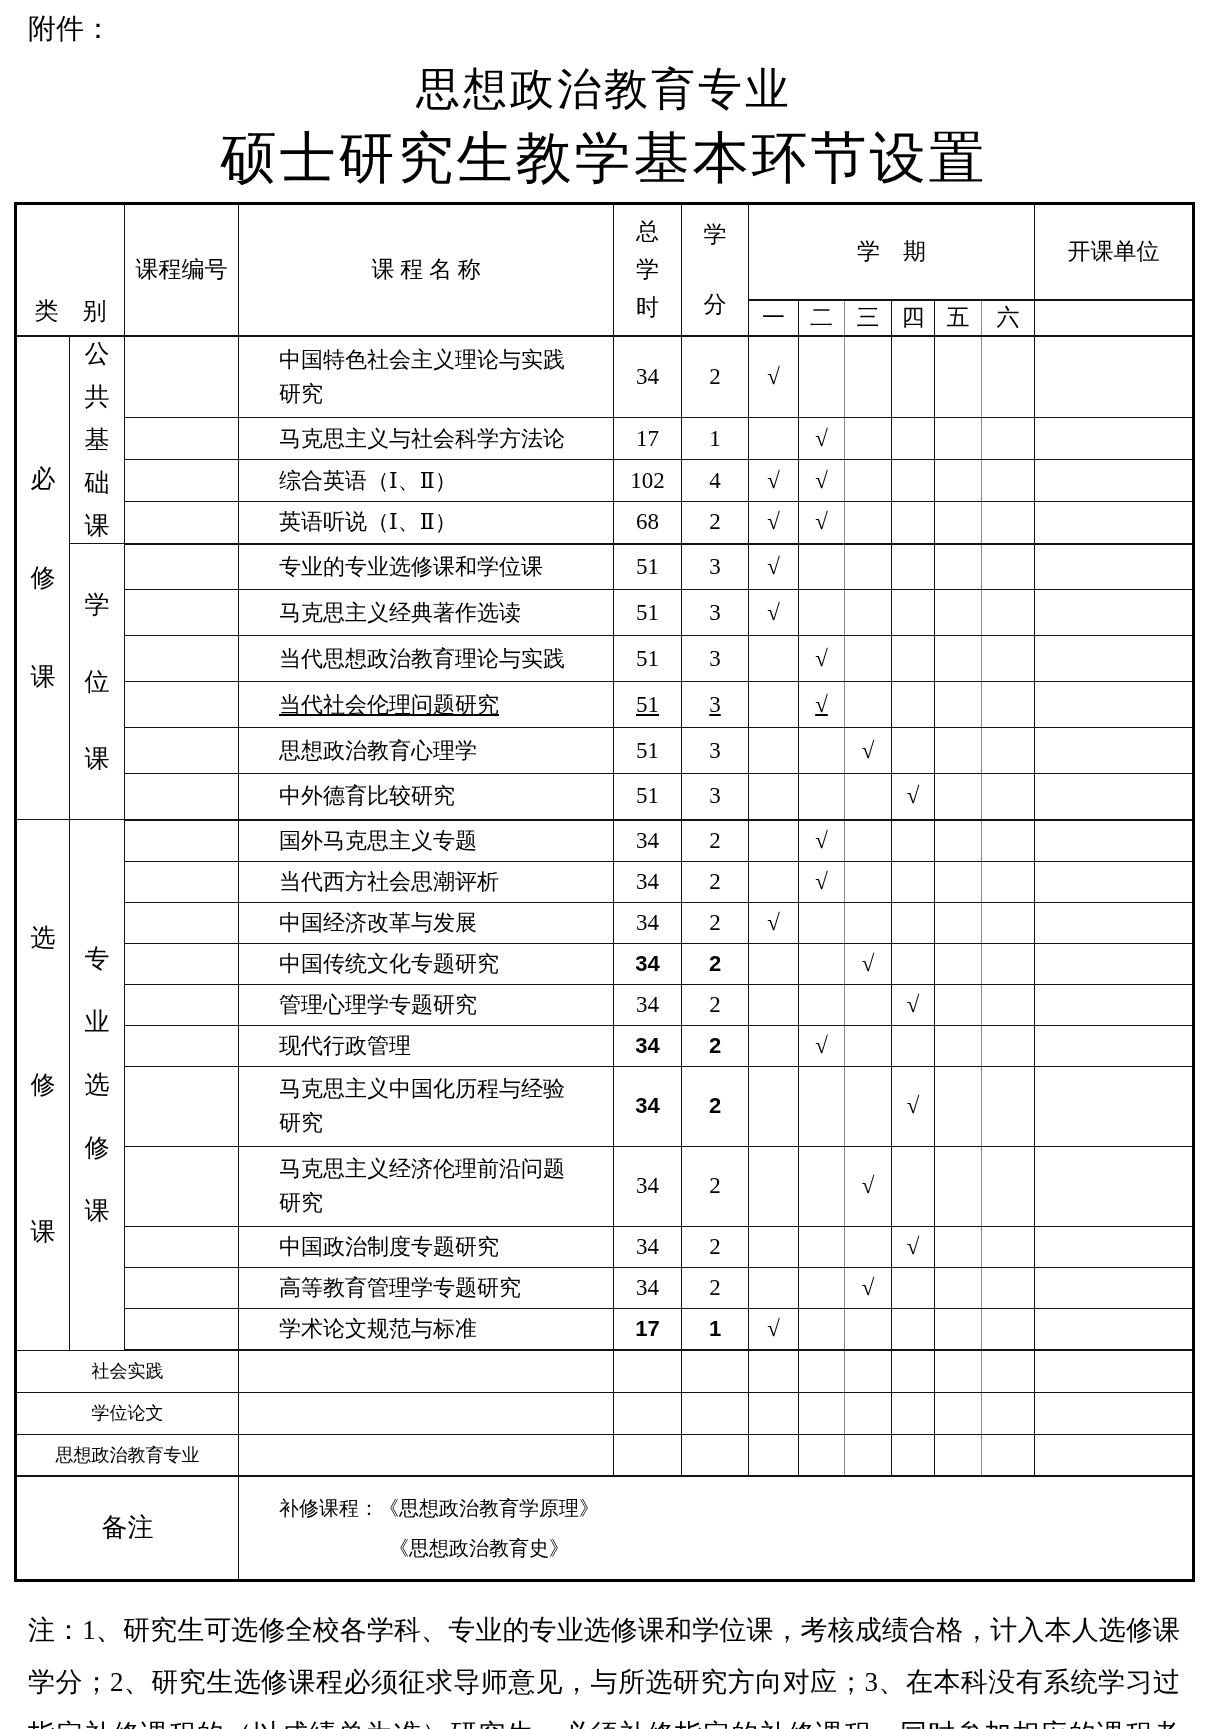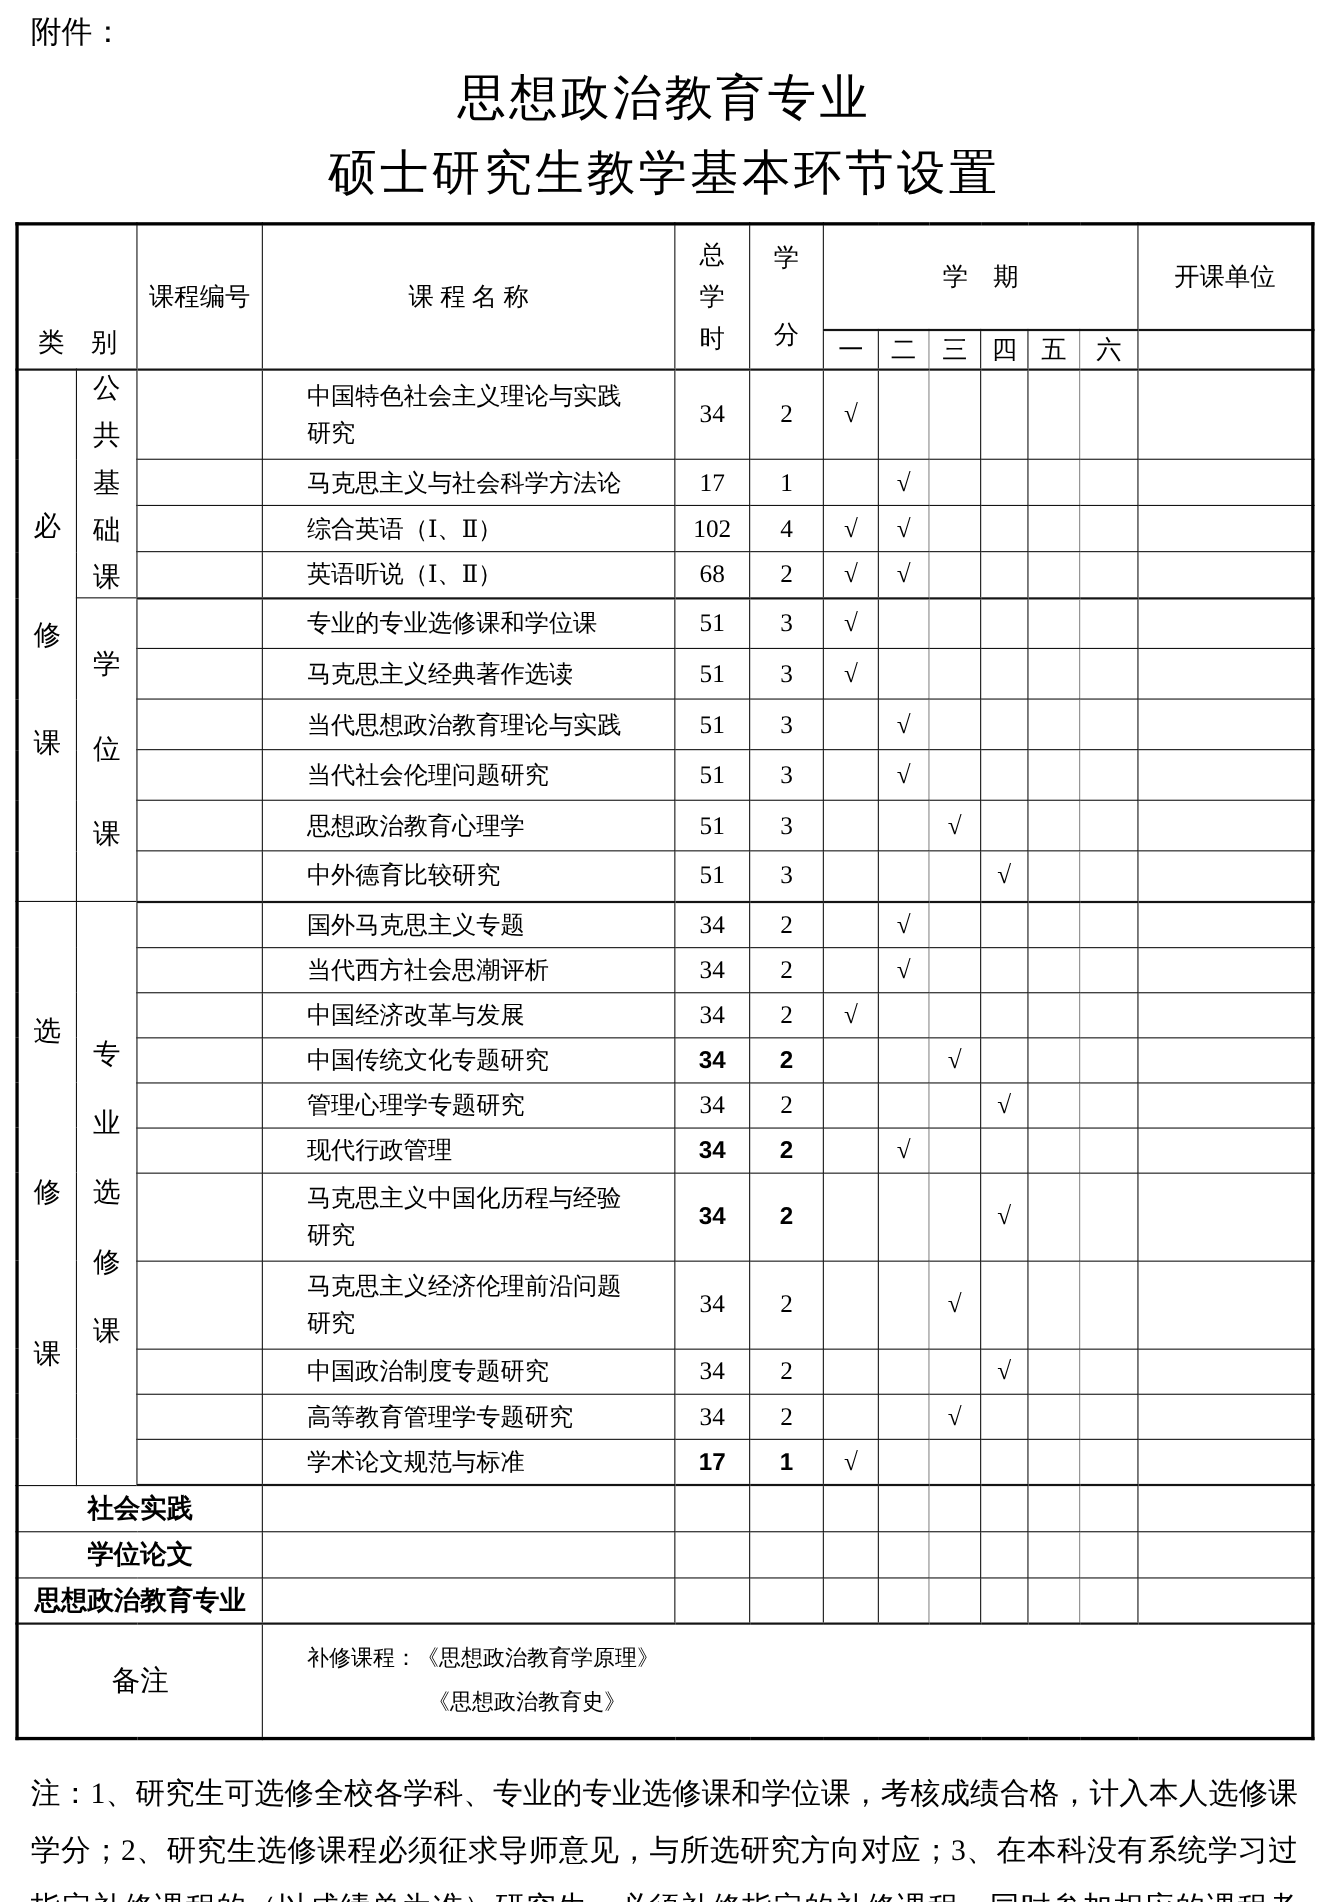--- a/index.html
+++ b/index.html
@@ -1,20 +1,20 @@
 <!DOCTYPE html>
 <html><head>
 <meta charset="utf-8">
 <style>
   html,body{margin:0;padding:0;background:#ffffff;color:#000;}
   body{width:1208px;height:1729px;font-family:"Liberation Serif","DejaVu Serif",serif;position:relative;}
 
   .attachment{font-size:28px;padding:10px 0 0 28px;}
   .title{ text-align:center;font-size:44px;letter-spacing:3px;font-weight:normal;margin:14px 0 0 0;line-height:56px;}
-  .title2{text-align:center;font-size:44px;letter-spacing:3px;font-weight:normal;margin:12px 0 0 0;line-height:56px;}
+  .title2{text-align:center;font-size:56px;letter-spacing:3px;font-weight:normal;margin:12px 0 0 0;line-height:56px;}
 
   table{border-collapse:collapse;table-layout:fixed;margin:16px 0 0 14px;width:1180px;border:3px solid #000;}
   th,td{border:1px solid #141414;padding:0;margin:0;font-weight:normal;font-size:22px;text-align:center;vertical-align:middle;overflow:hidden;}
   thead th{border-bottom-width:2px;}
 
   
   .gl{border-left-color:#8a8a8a;}
   .gr{border-right-color:#8a8a8a;}
   .tb td{border-bottom-width:2px;}
 
@@ -29,21 +29,21 @@
   .g50{gap:50px;}  
   .g36{gap:36px;}  
   .g72{gap:72px;}  
   .g120{gap:120px;}
 
   .name{text-align:left;padding:3px 36px 3px 40px;line-height:34px;font-size:22px;}
   .num{font-size:23px;}
   .alt{font-family:"Liberation Sans","DejaVu Sans",sans-serif;font-weight:bold;font-size:22px;}
   .sem{font-size:23px;}
 
-  .sum-label{font-size:24px;font-weight:bold;}
+  .sum-label{font-size:18px;}
   .remark-label{font-size:26px;}
   .remark-cell{text-align:left;font-size:20px;vertical-align:middle;}
   .remark-line1{padding-left:40px;line-height:40px;}
   .remark-line2{padding-left:150px;line-height:40px;}
 
   .note{margin:22px 28px 0 28px;font-size:27px;line-height:52px;text-align:justify;}
 </style>
 </head>
 <body>
 
@@ -206,21 +206,21 @@
         <td class="num">51</td>
         <td class="num">3</td>
         <td class="sem"></td>
         <td class="sem gr"><span>√</span></td>
         <td class="sem gl"></td>
         <td class="sem"></td>
         <td class="sem gr"></td>
         <td class="sem gl"></td>
         <td></td>
       </tr>
-      <tr style="height: 46px;">
+      <tr style="height: 46px; text-decoration: underline;">
         <td></td>
         <td class="name" style="white-space: nowrap;">当代社会伦理问题研究</td>
         <td class="num">51</td>
         <td class="num">3</td>
         <td class="sem"></td>
         <td class="sem gr"><span>√</span></td>
         <td class="sem gl"></td>
         <td class="sem"></td>
         <td class="sem gr"></td>
         <td class="sem gl"></td>

